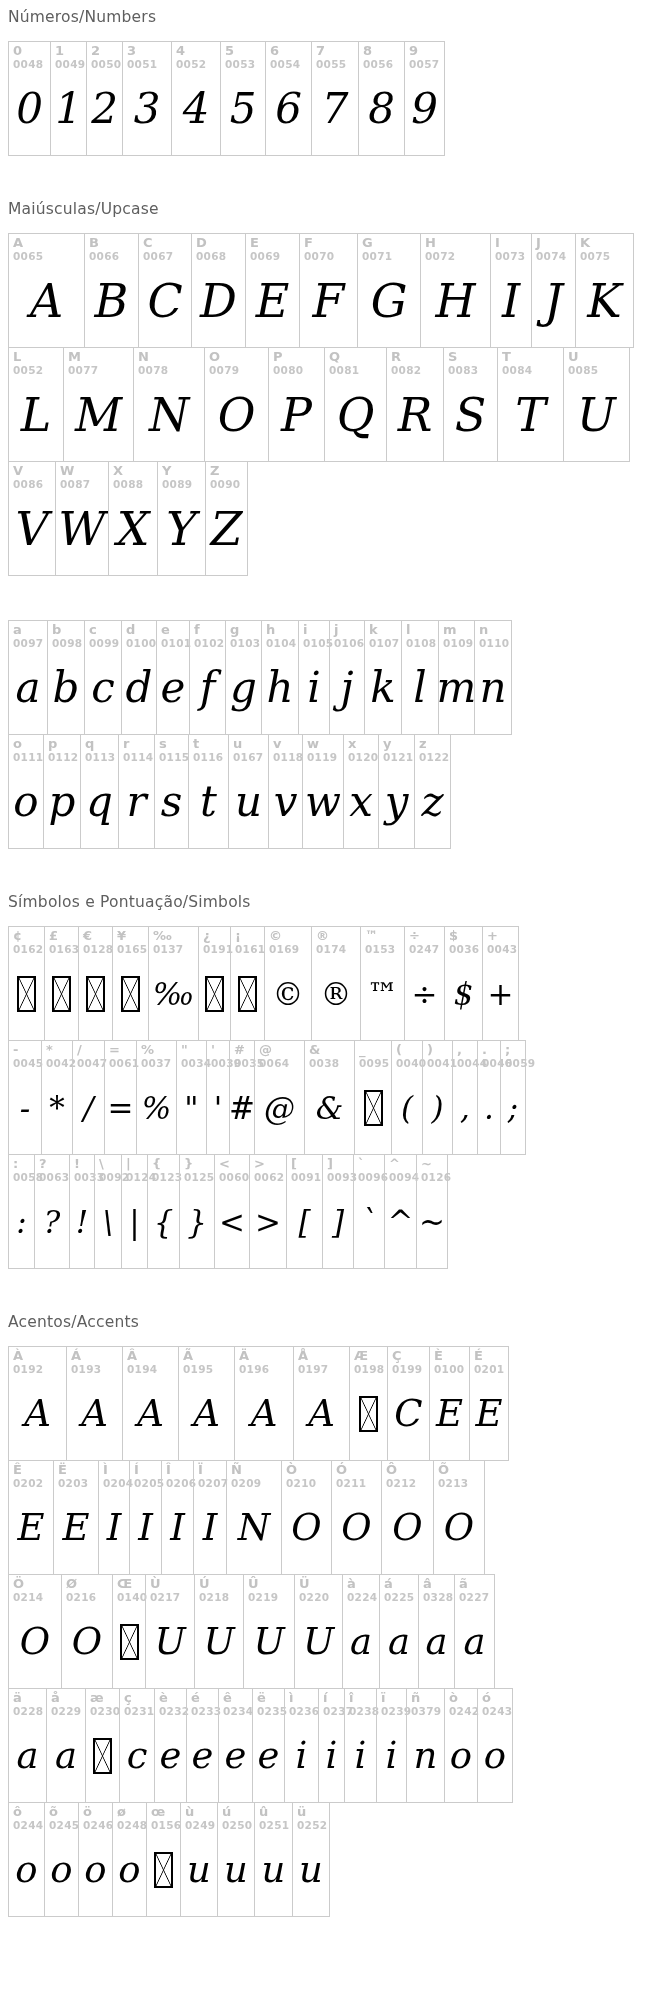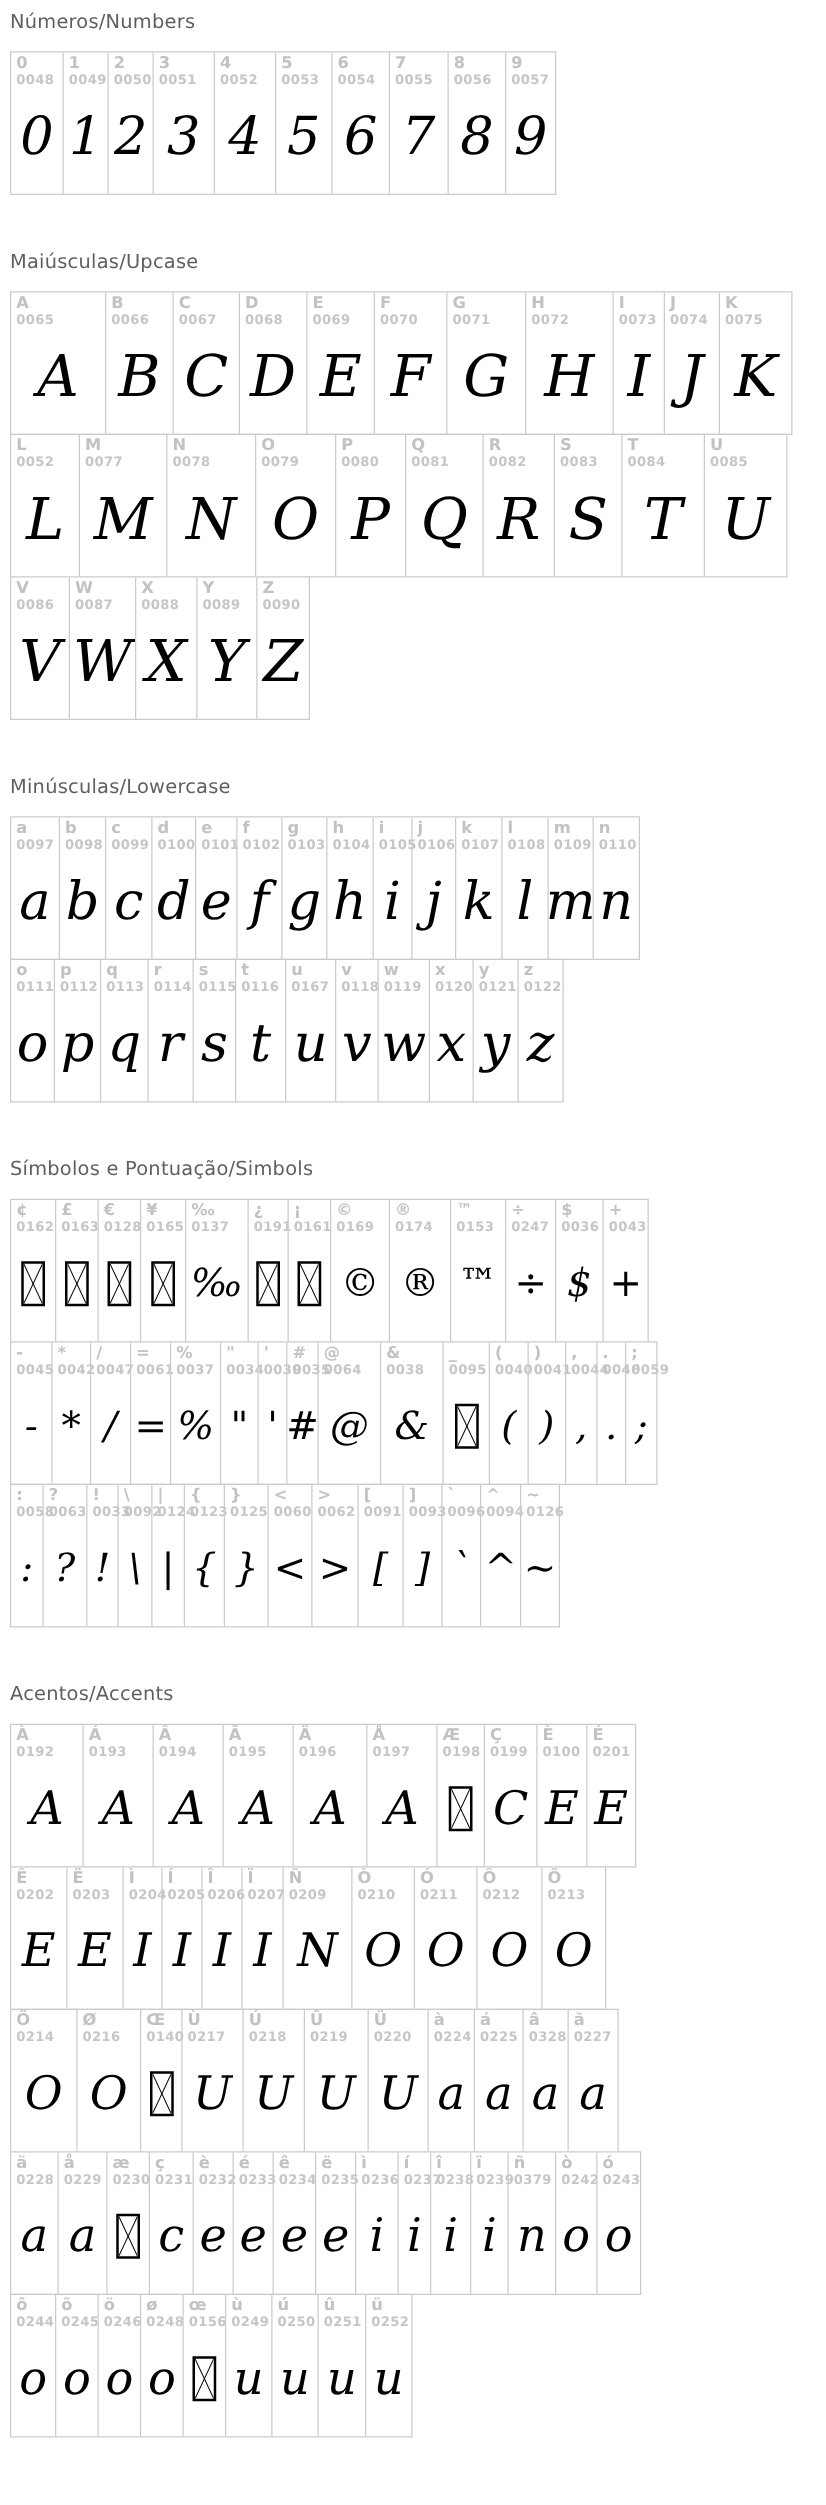--- a/index.html
+++ b/index.html
@@ -295,21 +295,20 @@
             <div class="cm-label">
               <div class="cm-char">Z</div>
               <div class="cm-code">0090</div>
             </div>
             <div class="cm-glyph">Z</div>
           </div>
         </div>
       </div>
     </section>
     <section class="cm-section sec-lowercase">
-      <h2 class="section-title">Minúsculas/Lowercase</h2>
       <div class="cm-grid">
         <div class="cm-row">
           <div class="cm-cell" style="width: 38px;">
             <div class="cm-label">
               <div class="cm-char">a</div>
               <div class="cm-code">0097</div>
             </div>
             <div class="cm-glyph">a</div>
           </div>
           <div class="cm-cell" style="width: 37px;">

